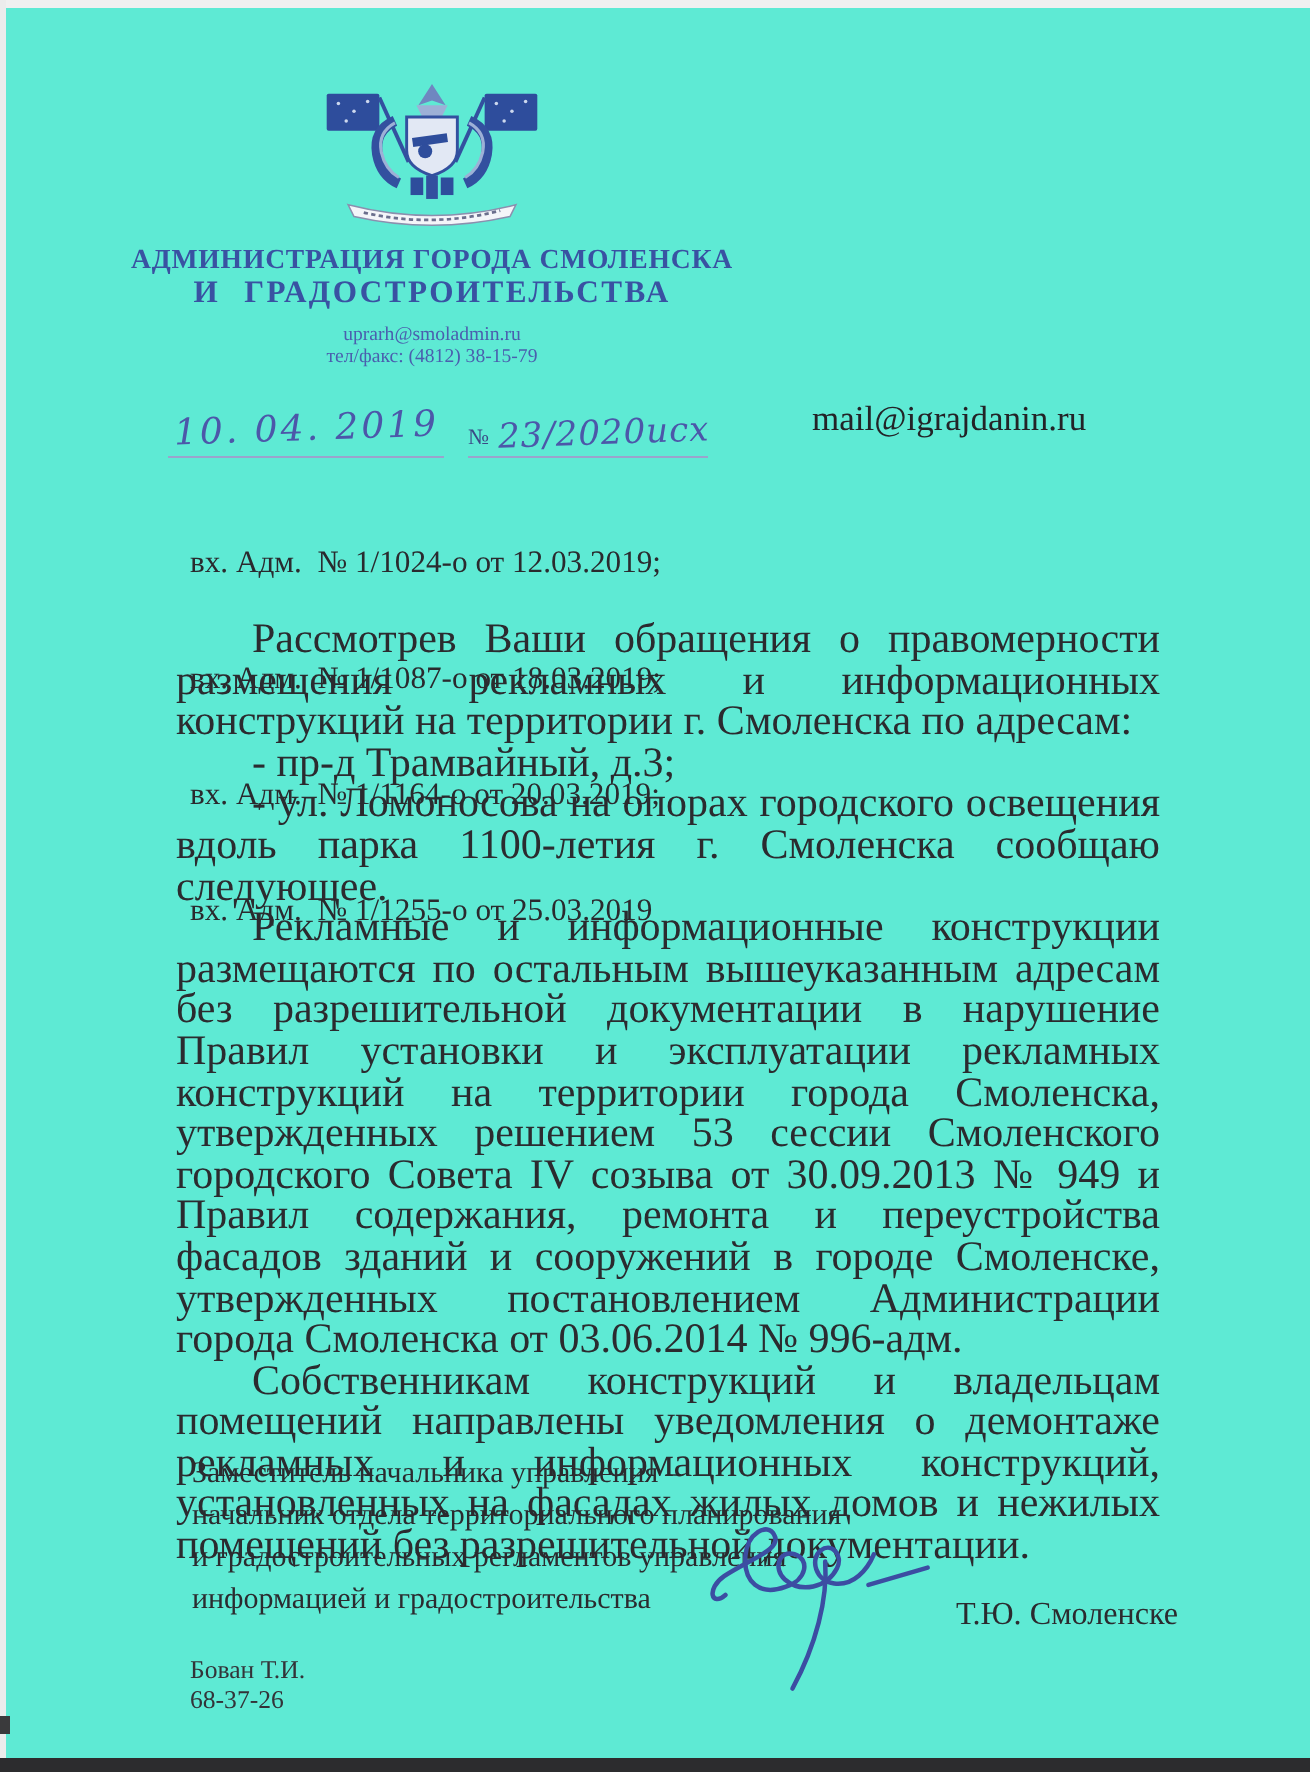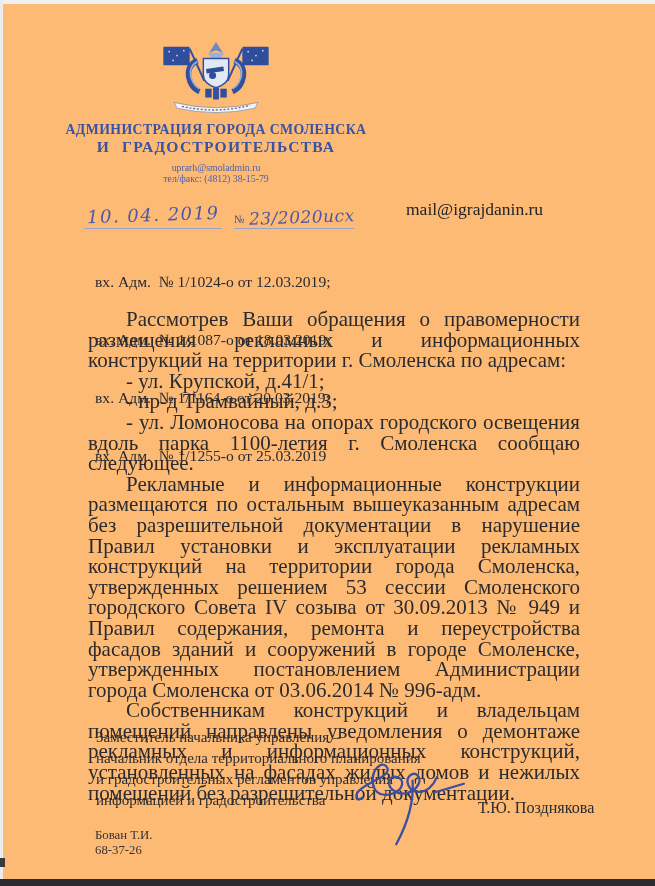--- a/index.html
+++ b/index.html
@@ -1,19 +1,19 @@
 <!DOCTYPE html>
 <html><head>
 <meta charset="utf-8">
 <style>
   html,body{margin:0;padding:0;background:#ffffff;}
   .page{
     position:relative;
     width:655px;height:886px;
-    background:#fdba74;
+    background:#5eead4;
     overflow:hidden;
     font-family:"Liberation Serif", serif;
     color:#2b2b2f;
   }
   
   .scan-top-edge{position:absolute;top:0;left:0;right:0;height:4px;background:#f0f0f0;}
   .scan-left-edge{position:absolute;top:0;left:0;bottom:0;width:3px;background:#ececec;}
   .scan-bottom-band{position:absolute;bottom:0;left:0;right:0;height:7px;background:#2c2c2e;}
   .scan-notch{position:absolute;left:0;top:858px;width:5px;height:9px;background:#3a3a3c;}
 
@@ -117,21 +117,20 @@
 
   <div class="refs">
     <div>вх. Адм.  № 1/1024-о от 12.03.2019;</div>
     <div>вх. Адм.  № 1/1087-о от 18.03.2019;</div>
     <div>вх. Адм.  № 1/1164-о от 20.03.2019;</div>
     <div>вх. Адм.  № 1/1255-о от 25.03.2019</div>
   </div>
 
   <div class="body-text">
     <p>Рассмотрев Ваши обращения о правомерности размещения рекламных и информационных конструкций на территории г. Смоленска по адресам:</p>
-    <div class="addr-line">- ул. Крупской, д.41/1;</div>
     <div class="addr-line">- пр-д Трамвайный, д.3;</div>
     <p>-  ул. Ломоносова на опорах городского освещения вдоль парка 1100-летия г. Смоленска сообщаю следующее.</p>
     <p>Рекламные и информационные конструкции размещаются по остальным вышеуказанным адресам без разрешительной документации в нарушение Правил установки и эксплуатации рекламных конструкций на территории города Смоленска, утвержденных решением 53 сессии Смоленского городского Совета IV созыва от 30.09.2013 № 949 и Правил содержания, ремонта и переустройства фасадов зданий и сооружений в городе Смоленске, утвержденных постановлением Администрации города Смоленска от 03.06.2014 № 996-адм.</p>
     <p>Собственникам конструкций и владельцам помещений направлены уведомления о демонтаже рекламных и информационных конструкций, установленных на фасадах жилых домов и нежилых помещений без разрешительной документации.</p>
   </div>
 
   <div class="sig-block">
     <div>Заместитель начальника управления –</div>
     <div>начальник отдела территориального планирования</div>
     <div>и градостроительных регламентов управления</div>
@@ -139,21 +138,21 @@
   </div>
 
   <svg class="sig-mark" viewBox="0 0 140 110" width="132" height="104" aria-hidden="true">
     <g fill="none" stroke="#3c4da2" stroke-width="2.4" stroke-linecap="round">
       <path d="M12 44 C4 50 2 40 12 34 C26 26 44 22 40 14 C37 7 26 12 24 24 C22 38 30 46 44 42 C56 39 58 28 50 25 C42 22 38 32 44 38 C52 46 66 44 72 34 C76 27 70 20 64 24 C58 28 60 40 70 42 C80 44 88 36 92 28"></path>
       <path d="M66 30 C66 50 58 74 44 96"></path>
       <path d="M88 44 L120 37"></path>
     </g>
   </svg>
 
-  <div class="signer-name">Т.Ю. Позднякова</div>
+  <div class="signer-name">Т.Ю. Смоленске</div>
 
   <div class="footer">
     <div>Бован Т.И.</div>
     <div>68-37-26</div>
   </div>
 
   <div class="scan-notch"></div>
   <div class="scan-bottom-band"></div>
 </div>
 

